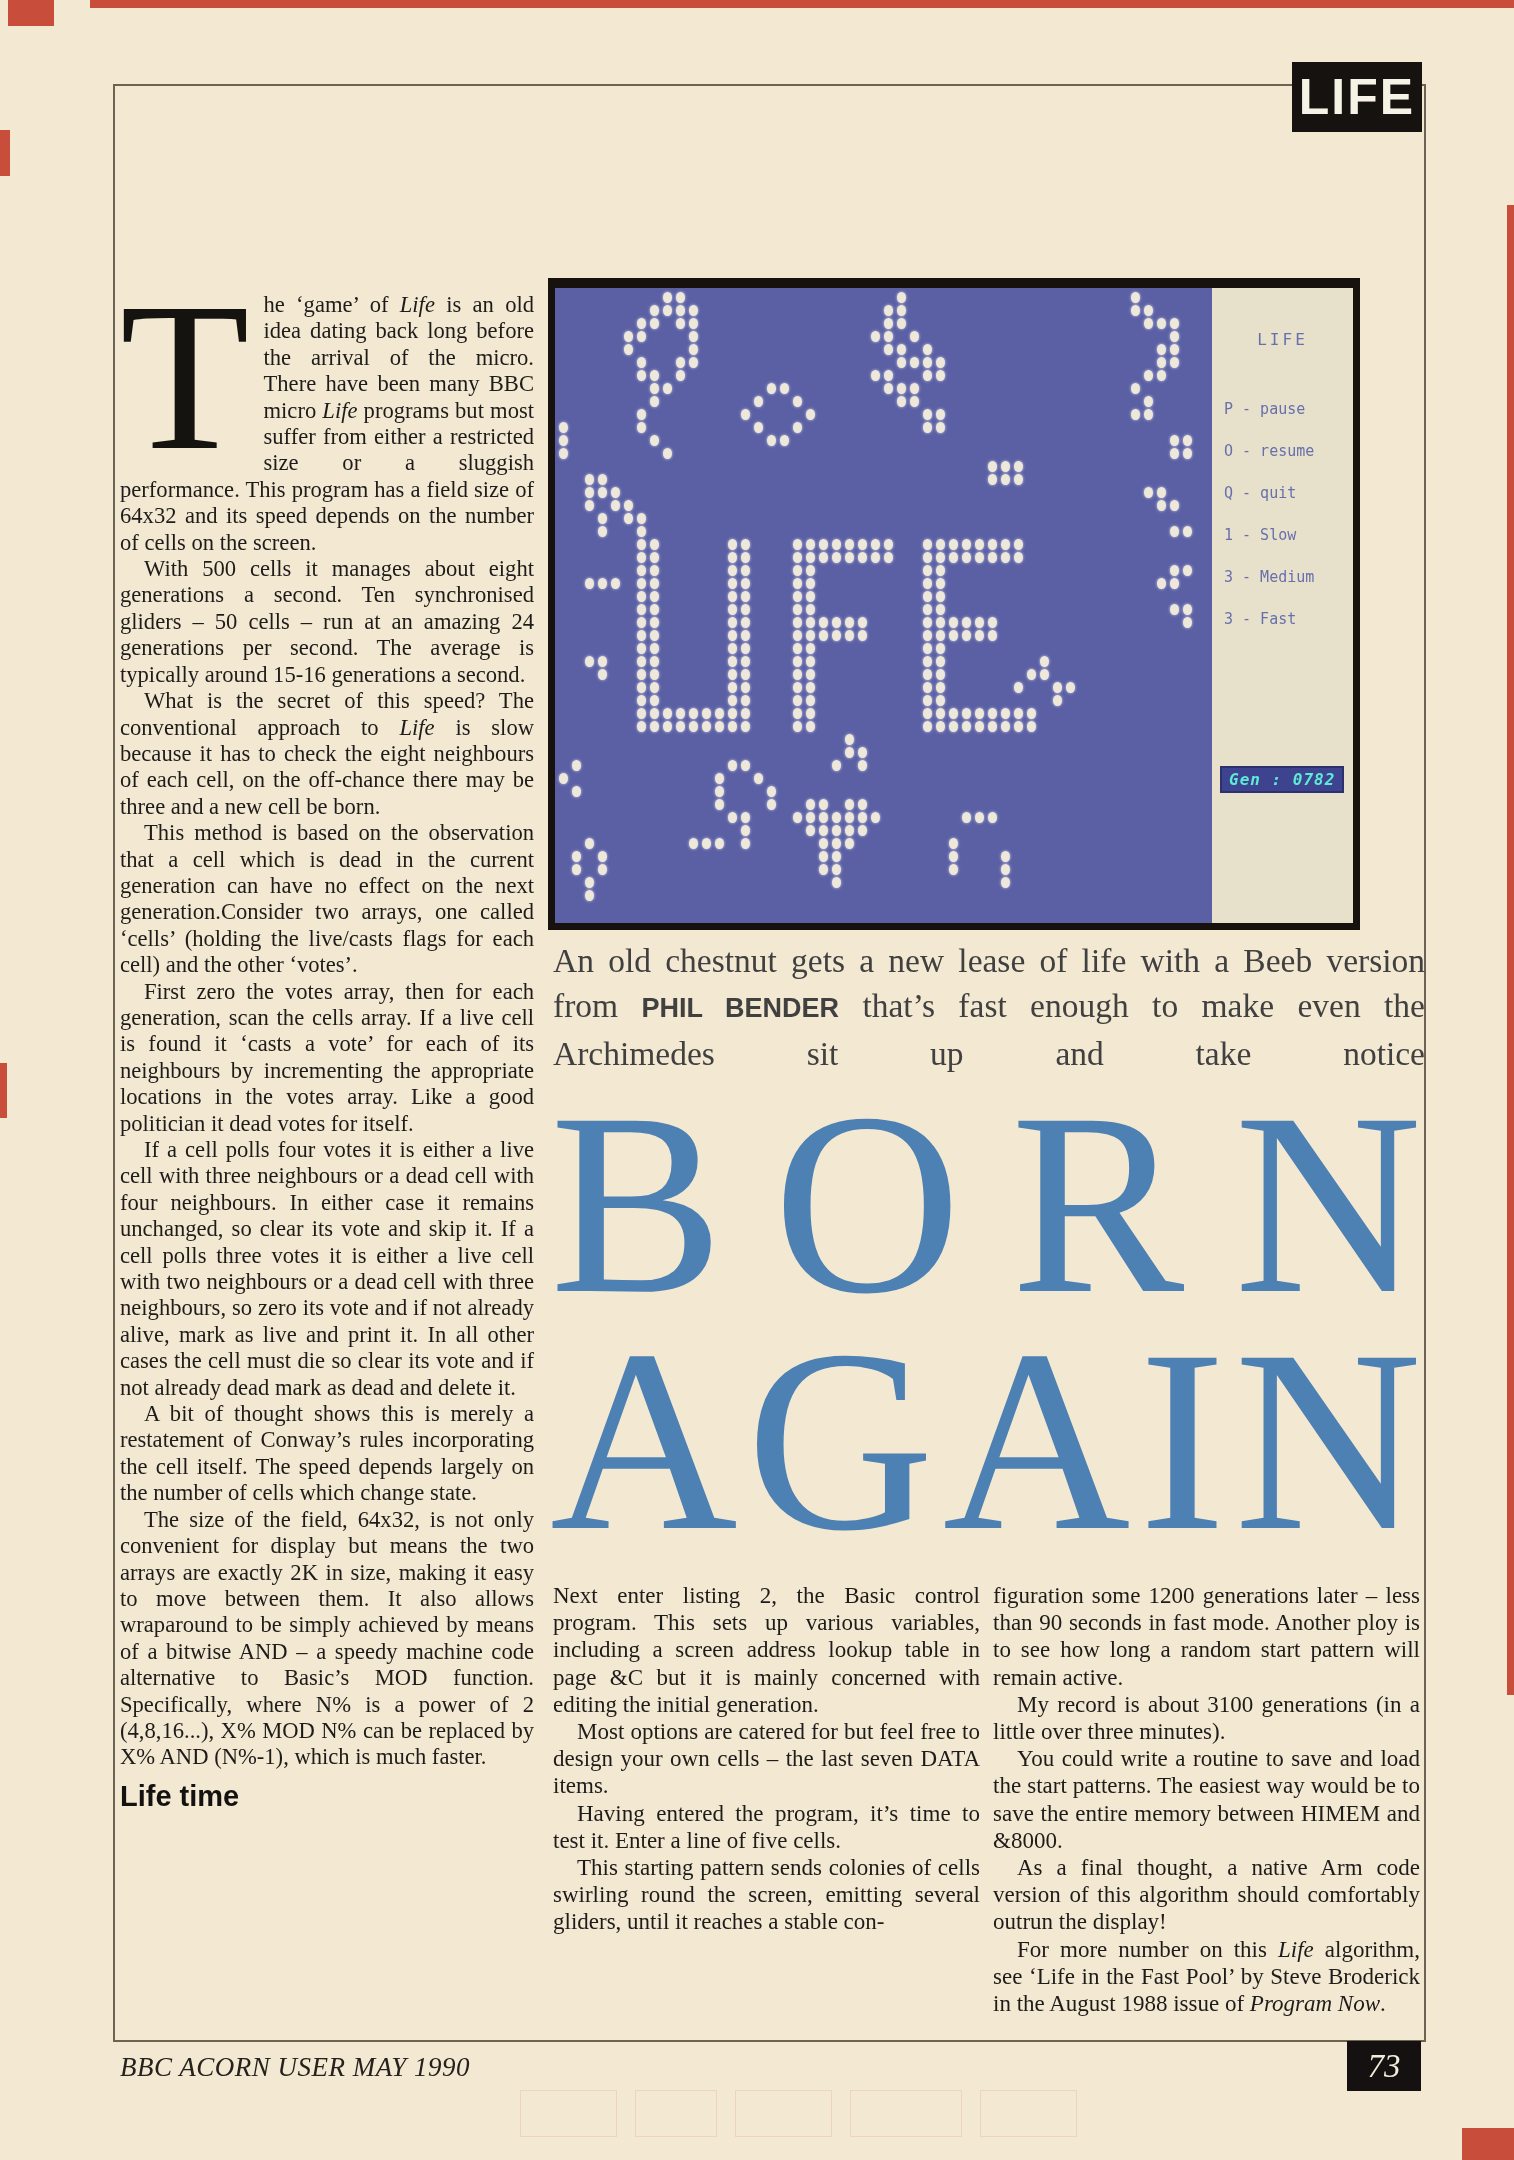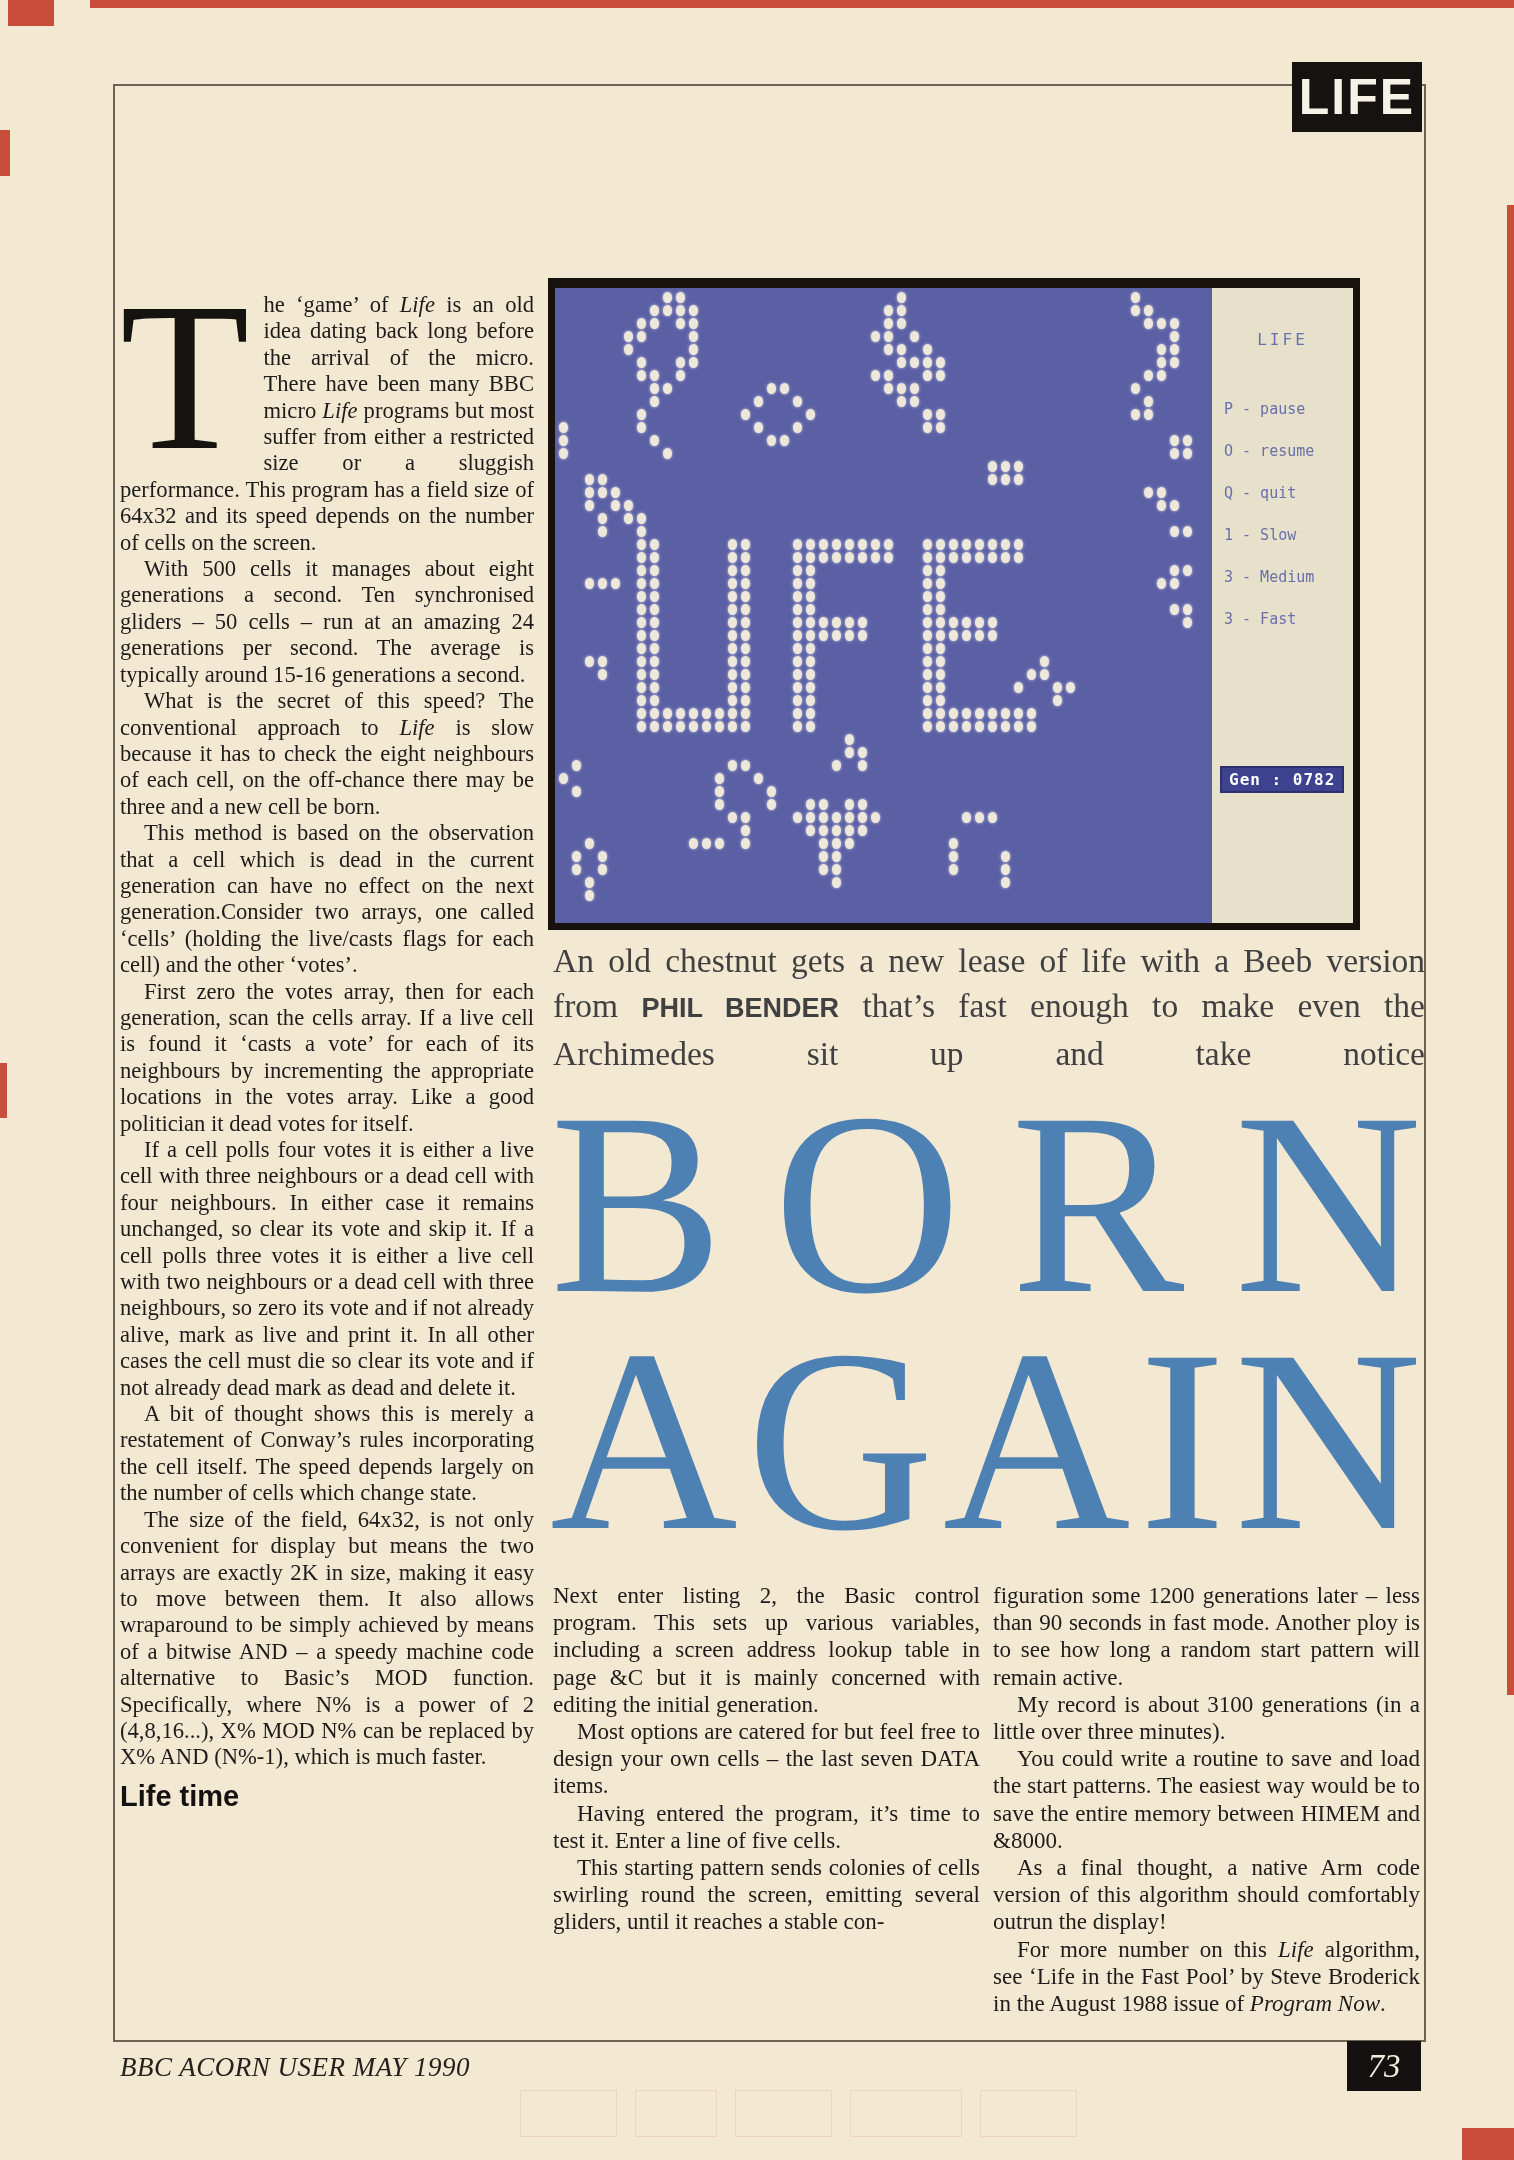--- a/index.html
+++ b/index.html
@@ -482,21 +482,21 @@
   <div class="panel" style="background: rgb(231, 224, 203); color: rgb(104, 112, 172);">
     <div class="panel-title">LIFE</div>
     <div class="panel-menu">
         <div>P - pause</div>
         <div>O - resume</div>
         <div>Q - quit</div>
         <div>1 - Slow</div>
         <div>3 - Medium</div>
         <div>3 - Fast</div>
       </div>
-    <div class="gen-box" style="background: rgb(62, 67, 144); color: #ffffff;">Gen : 0782</div>
+    <div class="gen-box" style="background: rgb(62, 67, 144); color: #5eead4; font-style: italic;">Gen : 0782</div>
   </div>
 </div>
 
 <div class="abs standfirst">
   <span>An old chestnut gets a new lease of life with a Beeb version from </span><span class="author">PHIL BENDER</span><span> that’s fast enough to make even the Archimedes sit up and take notice</span>
 </div>
 
 <div class="abs headline" style="color: rgb(77, 128, 179);">
     <div class="hl-line">
       <span>B</span>

